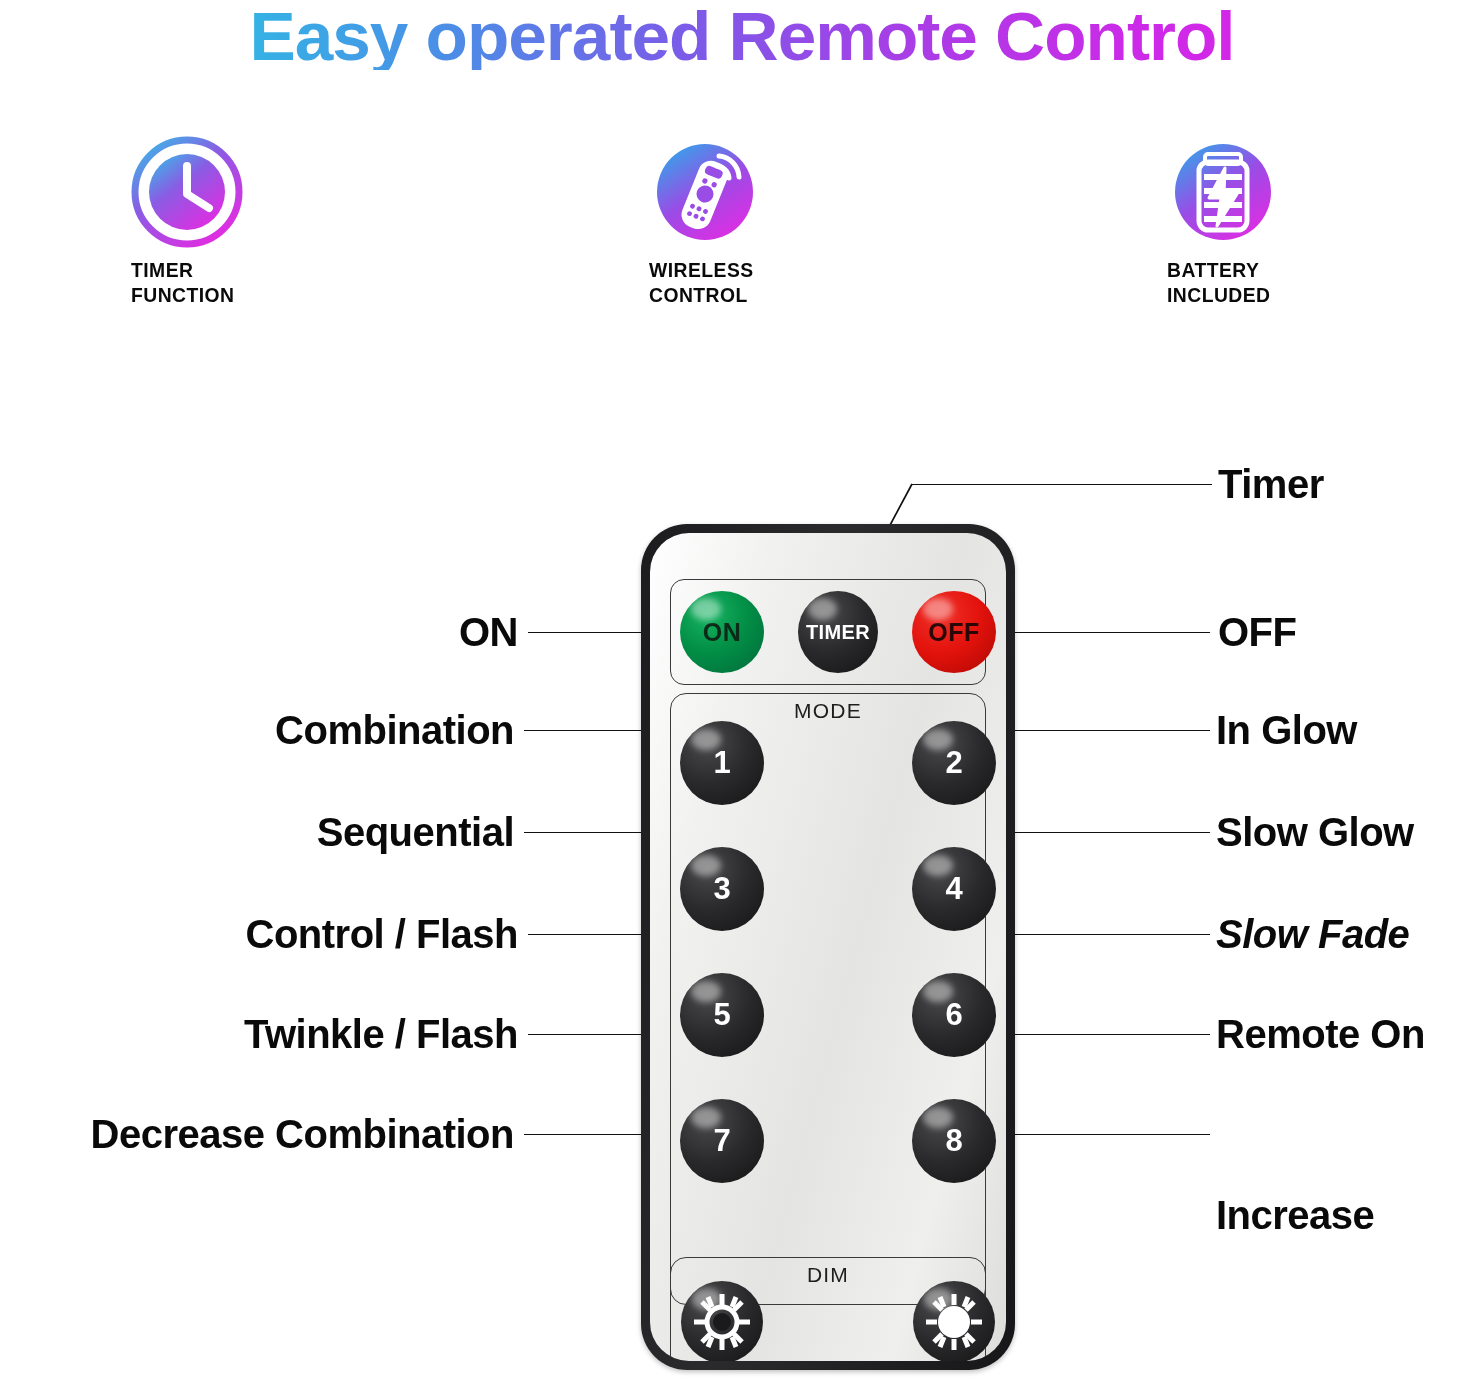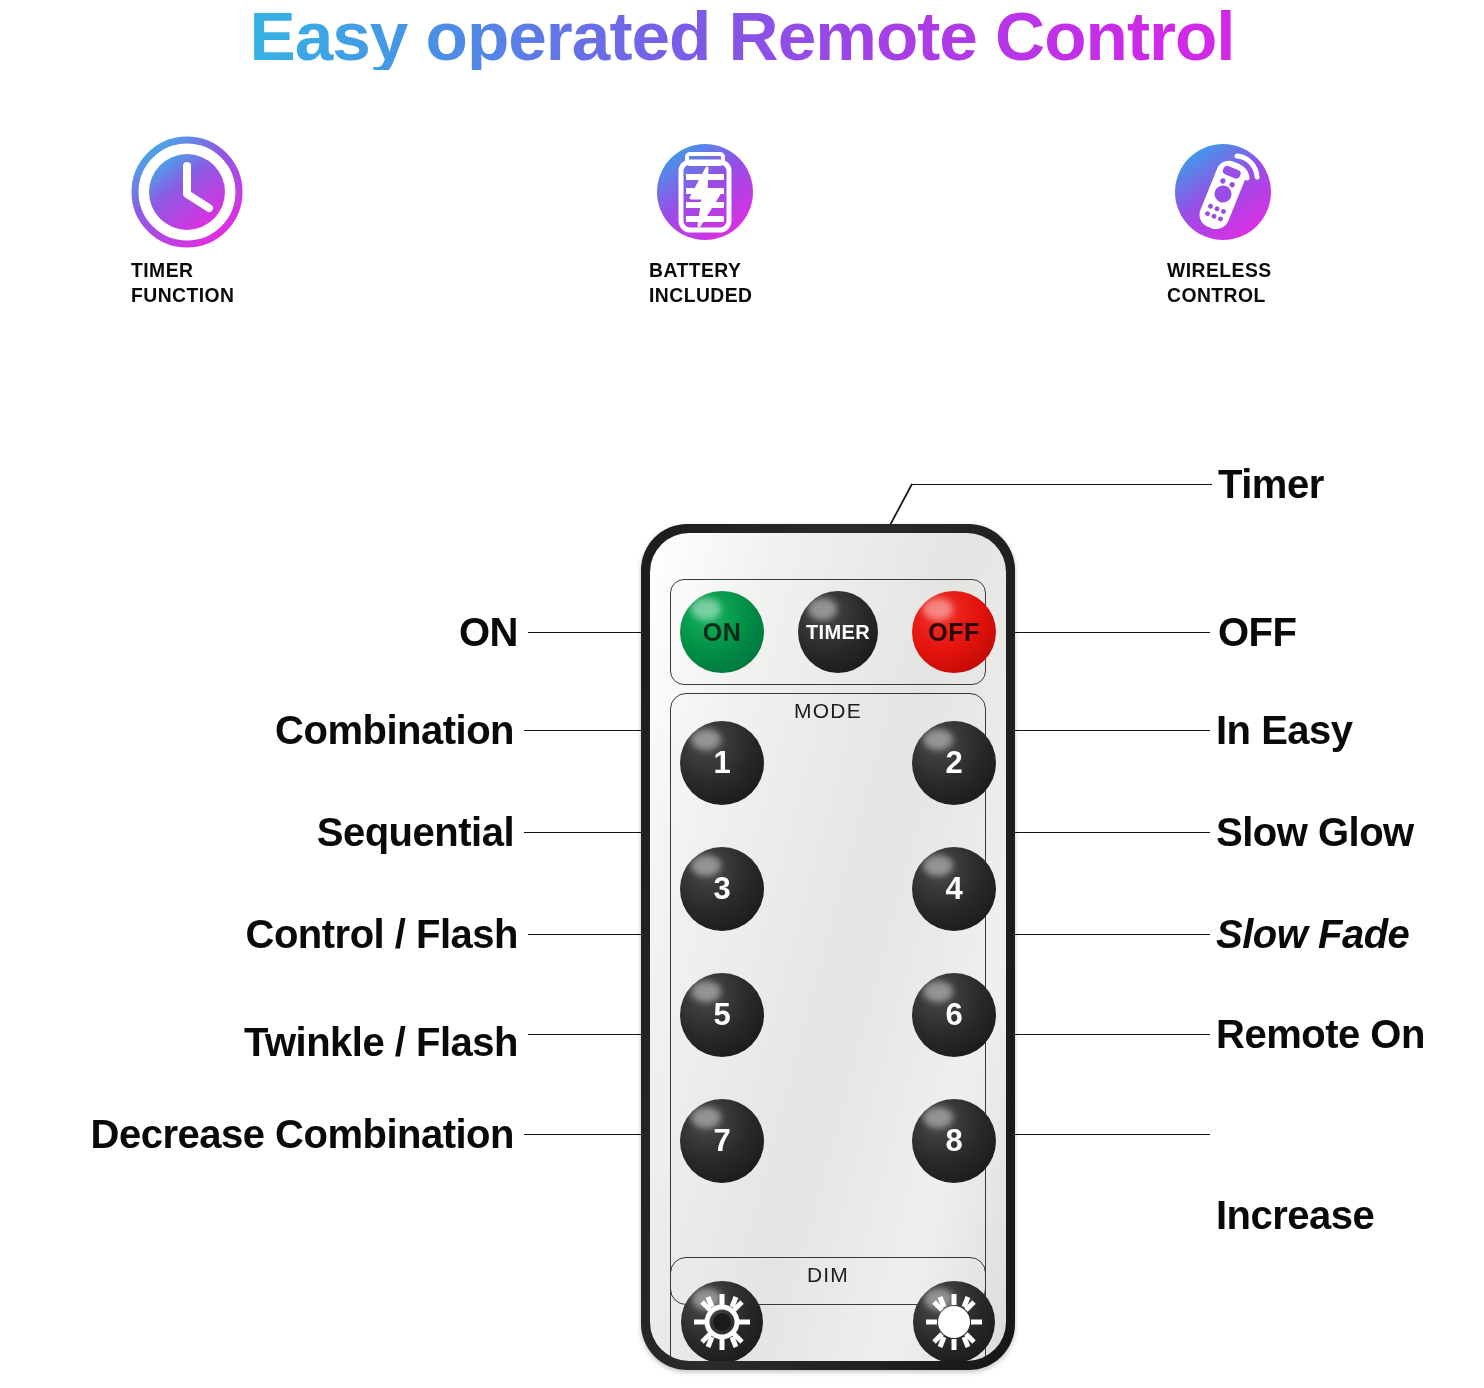--- a/index.html
+++ b/index.html
@@ -160,46 +160,20 @@
           </linearGradient>
         </defs>
         <circle cx="56" cy="56" r="52" fill="none" stroke="url(#g1)" stroke-width="7"></circle>
         <circle cx="56" cy="56" r="38" fill="url(#g1)"></circle>
         <path d="M56 30 L56 58 L78 72" fill="none" stroke="#fff" stroke-width="8" stroke-linecap="round" stroke-linejoin="round"></path>
       </svg>
     </div>
     <div class="caption">
       <span>TIMER</span><br>
       <span>FUNCTION</span>
-    </div>
-  </div>
-
-  <div class="feature">
-    <div class="badge">
-      <svg viewBox="0 0 112 112" width="112" height="112">
-        <defs>
-          <linearGradient id="g2" x1="0.1" y1="0" x2="0.8" y2="1">
-            <stop offset="0%" stop-color="#2fa8ea"></stop>
-            <stop offset="50%" stop-color="#9a4ce6"></stop>
-            <stop offset="100%" stop-color="#e22ce2"></stop>
-          </linearGradient>
-        </defs>
-        <circle cx="56" cy="56" r="48" fill="url(#g2)"></circle>
-        <rect x="38" y="18" width="36" height="10" rx="3" fill="none" stroke="#fff" stroke-width="4"></rect>
-        <rect x="32" y="26" width="48" height="68" rx="9" fill="none" stroke="#fff" stroke-width="5"></rect>
-        <rect x="37" y="38" width="38" height="6" fill="#fff"></rect>
-        <rect x="37" y="52" width="38" height="6" fill="#fff"></rect>
-        <rect x="37" y="66" width="38" height="6" fill="#fff"></rect>
-        <rect x="37" y="80" width="38" height="6" fill="#fff"></rect>
-        <path d="M58 32 L42 62 L54 62 L50 90 L70 58 L57 58 Z" fill="#fff" stroke="#fff" stroke-width="3" stroke-linejoin="round"></path>
-      </svg>
-    </div>
-    <div class="caption">
-      <span>BATTERY</span><br>
-      <span>INCLUDED</span>
     </div>
   </div>
 
   <div class="feature">
     <div class="badge">
       <svg viewBox="0 0 112 112" width="112" height="112">
         <defs>
           <linearGradient id="g3" x1="0.15" y1="0" x2="0.8" y2="1">
             <stop offset="0%" stop-color="#2fa8ea"></stop>
             <stop offset="50%" stop-color="#9a4ce6"></stop>
@@ -222,20 +196,46 @@
         </g>
         <path d="M68 30 A13 13 0 0 1 80 42" fill="none" stroke="#fff" stroke-width="5" stroke-linecap="round"></path>
         <path d="M70 20 A22 22 0 0 1 90 41" fill="none" stroke="#fff" stroke-width="5" stroke-linecap="round"></path>
       </svg>
     </div>
     <div class="caption">
       <span>WIRELESS</span><br>
       <span>CONTROL</span>
     </div>
   </div>
+
+  <div class="feature">
+    <div class="badge">
+      <svg viewBox="0 0 112 112" width="112" height="112">
+        <defs>
+          <linearGradient id="g2" x1="0.1" y1="0" x2="0.8" y2="1">
+            <stop offset="0%" stop-color="#2fa8ea"></stop>
+            <stop offset="50%" stop-color="#9a4ce6"></stop>
+            <stop offset="100%" stop-color="#e22ce2"></stop>
+          </linearGradient>
+        </defs>
+        <circle cx="56" cy="56" r="48" fill="url(#g2)"></circle>
+        <rect x="38" y="18" width="36" height="10" rx="3" fill="none" stroke="#fff" stroke-width="4"></rect>
+        <rect x="32" y="26" width="48" height="68" rx="9" fill="none" stroke="#fff" stroke-width="5"></rect>
+        <rect x="37" y="38" width="38" height="6" fill="#fff"></rect>
+        <rect x="37" y="52" width="38" height="6" fill="#fff"></rect>
+        <rect x="37" y="66" width="38" height="6" fill="#fff"></rect>
+        <rect x="37" y="80" width="38" height="6" fill="#fff"></rect>
+        <path d="M58 32 L42 62 L54 62 L50 90 L70 58 L57 58 Z" fill="#fff" stroke="#fff" stroke-width="3" stroke-linejoin="round"></path>
+      </svg>
+    </div>
+    <div class="caption">
+      <span>BATTERY</span><br>
+      <span>INCLUDED</span>
+    </div>
+  </div>
 </div>
 
 <div class="leader" style="left:528px; top:632px; width:160px;"></div>
 <div class="leader" style="left:524px; top:730px; width:190px;"></div>
 <div class="leader" style="left:524px; top:832px; width:190px;"></div>
 <div class="leader" style="left:528px; top:934px; width:186px;"></div>
 <div class="leader" style="left:528px; top:1034px; width:186px;"></div>
 <div class="leader" style="left:524px; top:1134px; width:190px;"></div>
 
 <div class="leader" style="left:912px; top:484px; width:300px;"></div>
@@ -334,22 +334,22 @@
       </svg>
     </div>
 
   </div>
 </div>
 
 <div class="label left" style="right:966px; top:632px;">ON</div>
 <div class="label left" style="right:970px; top:730px;">Combination</div>
 <div class="label left" style="right:970px; top:832px;">Sequential</div>
 <div class="label left" style="right:966px; top:934px;">Control / Flash</div>
-<div class="label left" style="right:966px; top:1034px;margin-top:8px;">Twinkle / Flash</div>
+<div class="label left" style="right:966px; top:1034px;">Twinkle / Flash</div>
 <div class="label left" style="right:970px; top:1134px;">Decrease Combination</div>
 
 <div class="label right" style="left:1218px; top:484px;">Timer</div>
 <div class="label right" style="left:1218px; top:632px;">OFF</div>
-<div class="label right" style="left:1216px; top:730px;">In Easy</div>
+<div class="label right" style="left:1216px; top:730px;">In Glow</div>
 <div class="label right" style="left:1216px; top:832px;">Slow Glow</div>
 <div class="label right" style="left:1216px; top:934px;font-style:italic;">Slow Fade</div>
 <div class="label right" style="left:1216px; top:1034px;">Remote On</div>
 <div class="label right" style="left:1216px; top:1198px;margin-top:17px;">Increase</div>
 
 </body></html>

